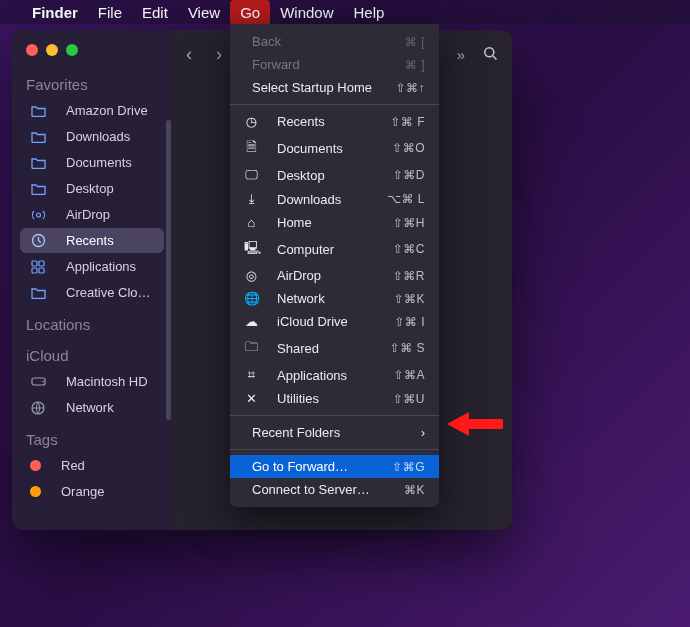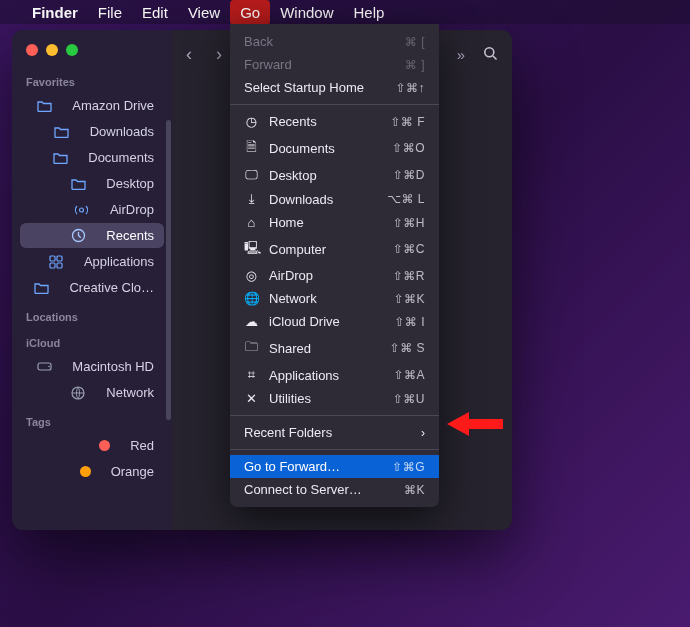--- a/index.html
+++ b/index.html
@@ -52,33 +52,32 @@
     display: flex;
     gap: 8px;
     padding: 0 0 10px 14px;
   }
   .dot { width: 12px; height: 12px; border-radius: 50%; }
   .dot.r { background:#ff5f57; }
   .dot.y { background:#febc2e; }
   .dot.g { background:#28c840; }
   .sect-title {
     color: #8a849c;
-    font-size: 11px;
-    font-weight: 700;
+    font-size: 15px;
+    font-weight: 400;
     padding: 10px 14px 4px 14px;
   }
   .srow {
     display: flex;
     align-items: center;
     gap: 20px;
     padding: 5px 10px;
     margin: 1px 8px;
     border-radius: 6px;
     color: #d6d2e4;
-    justify-content: flex-end;
   }
   .srow.sel { background: #4a4462; color:#fff; }
   .srow .ic { width: 16px; display:flex; justify-content:center; color:#6fa6ff; }
   .srow .ic.gray { color:#9aa0b1; }
   .tagdot { width:11px; height:11px; border-radius:50%; border:none; }
   .tag-red { background:#ff5f57; }
   .tag-orange { background:#ff9f0a; }
   .sb-scroll {
     position:absolute; right:1px; top:90px; width:5px; height:300px;
     background: rgba(140,140,160,0.35); border-radius:3px;
@@ -117,21 +116,21 @@
   .mrow {
     display:flex;
     align-items:center;
     padding: 4px 14px;
     gap: 10px;
     position:relative;
   }
   .mrow.dis { color:#7a7585; }
   .mrow.hl { background:#0a63d6; color:#fff; }
   .mrow .mic { width:15px; text-align:center; font-size:13px; }
-  .mrow .mlabel { flex:1; white-space:nowrap; }
+  .mrow .mlabel { flex:1; white-space:nowrap;margin-left:8px; }
   .mrow .msc { font-size:12px; opacity:0.75; letter-spacing:0.5px; }
   .mrow .sub { font-size:12px; }
   .msep { height:1px; background:#4a4756; margin:5px 0; }
 
   
   .arrow {
     position:absolute;
     left: 445px;
     top: 410px;
     width: 60px;

